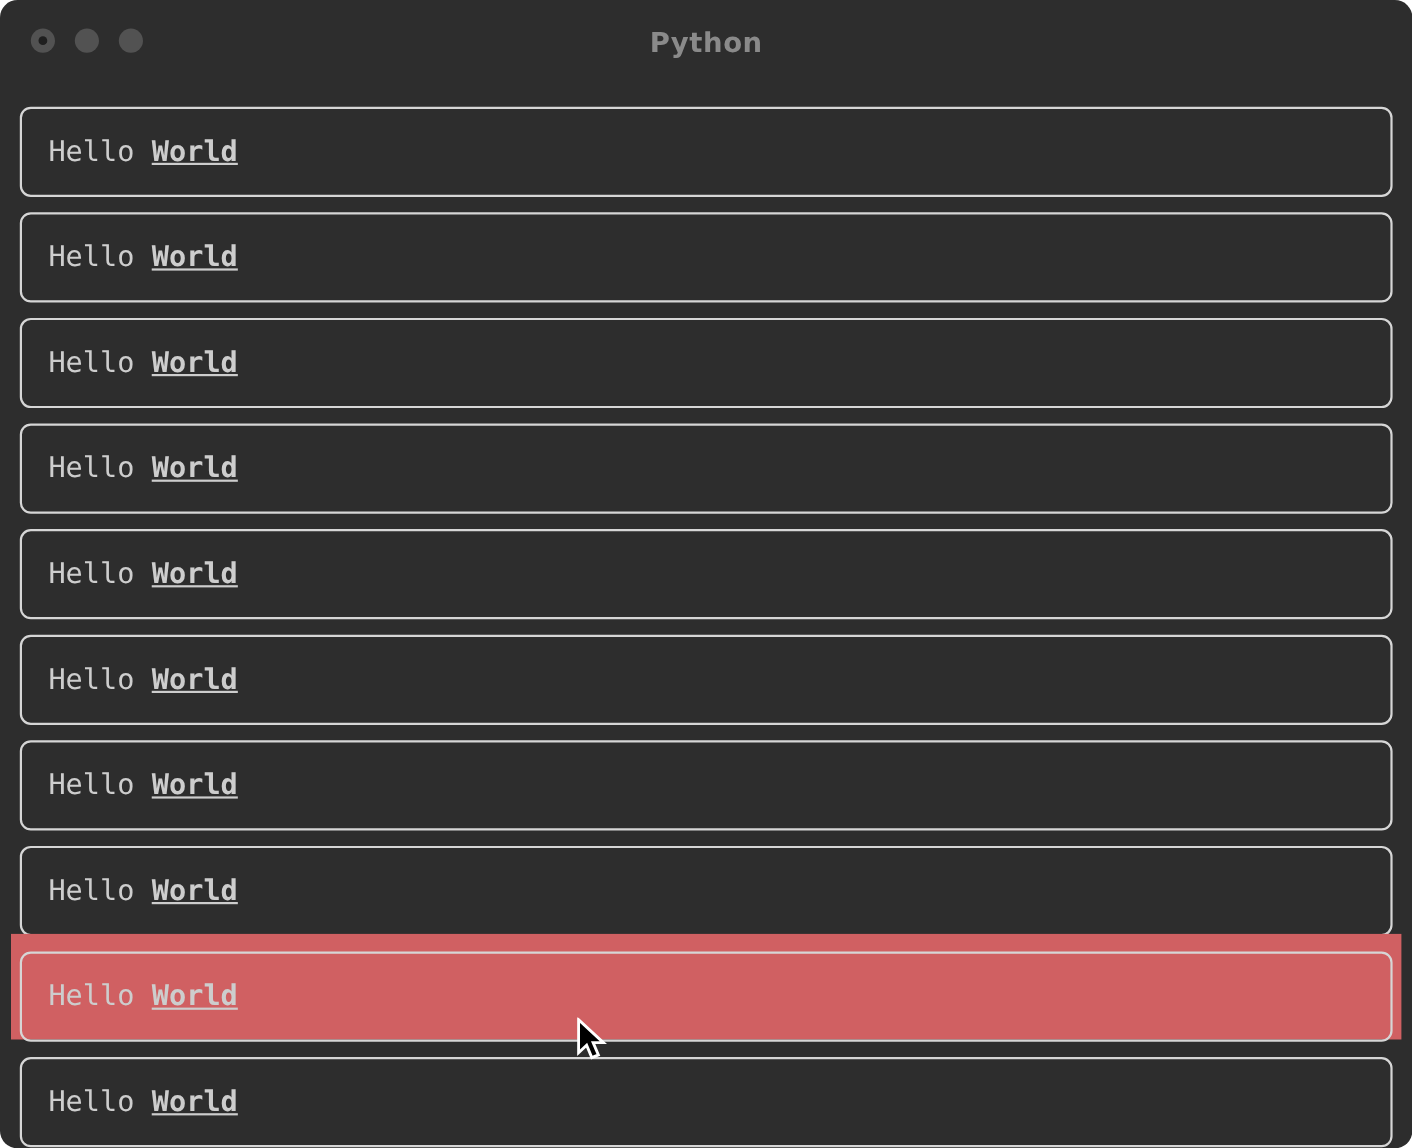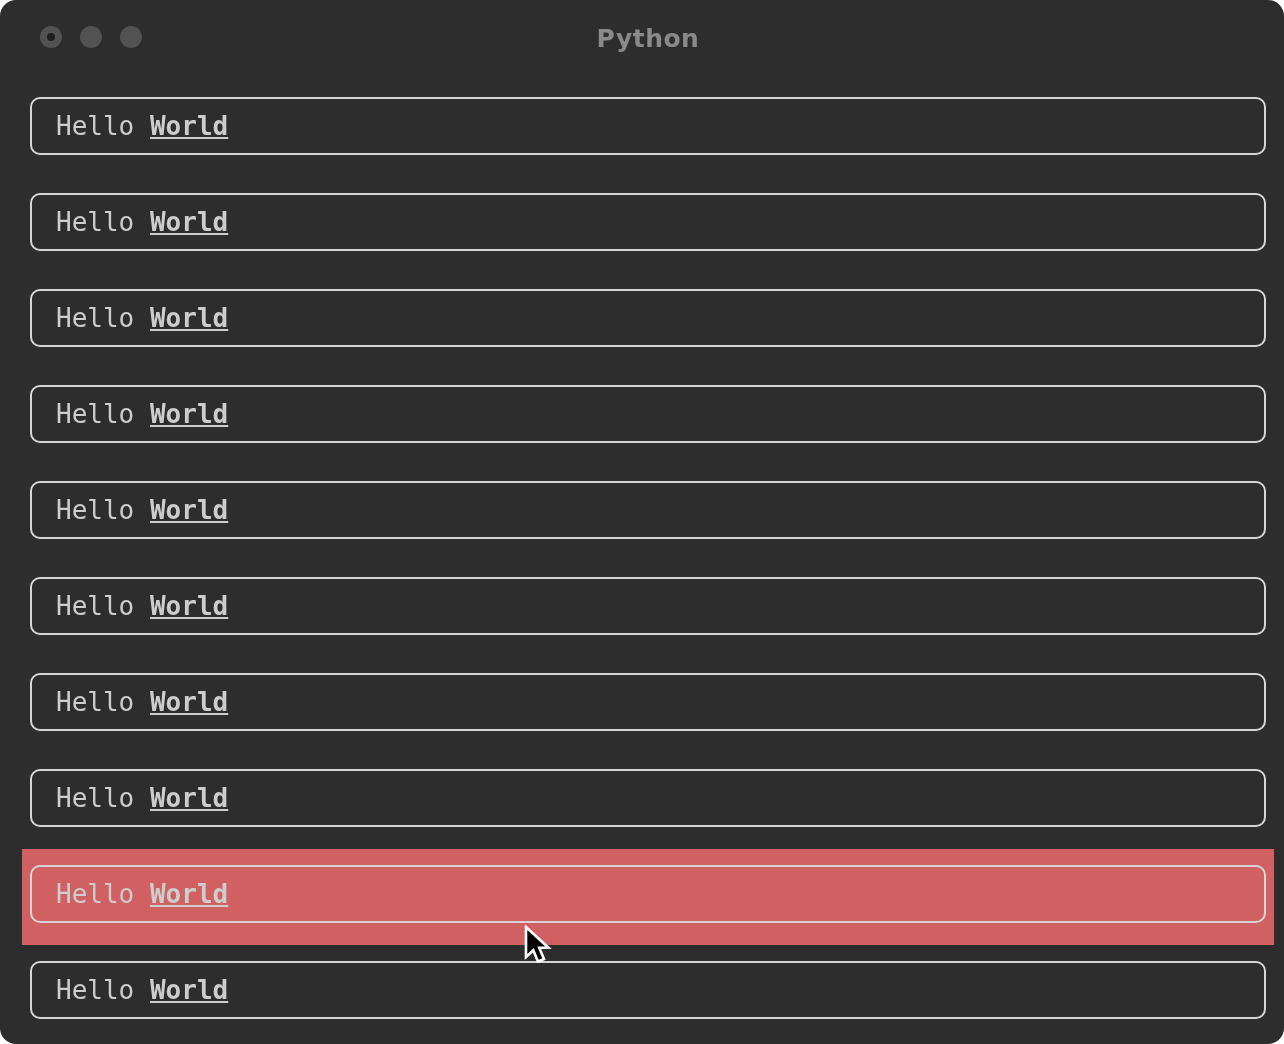--- a/index.html
+++ b/index.html
@@ -9,21 +9,20 @@
     font-family: "DejaVu Sans", sans-serif;
   }
   .window {
     position: relative;
     width: 1284px;
     height: 1044px;
     background: var(--window-bg, #2d2d2d);
     border-radius: 16px;
     overflow: hidden;
     box-sizing: border-box;
-    padding-left: 12px;
   }
   .titlebar {
     position: relative;
     height: 81px;
   }
   .lights {
     position: absolute;
     left: 28px;
     top: 26px;
     display: flex;
@@ -62,21 +61,21 @@
   .row {
     height: 96px;
     margin: 0 10px;
     padding: 16px 8px;
     box-sizing: border-box;
   }
   .row.highlighted {
     background: var(--highlight-bg, #d06062);
   }
   .box {
-    height: 58px;
+    height: 82px;
     box-sizing: border-box;
     border: 2px solid var(--box-border, #d6d6d6);
     border-radius: 10px;
     display: flex;
     align-items: center;
     padding-left: 24px;
     font-family: "DejaVu Sans Mono", monospace;
     font-size: 26px;
     color: var(--box-text, #cdcdcd);
     white-space: pre;

